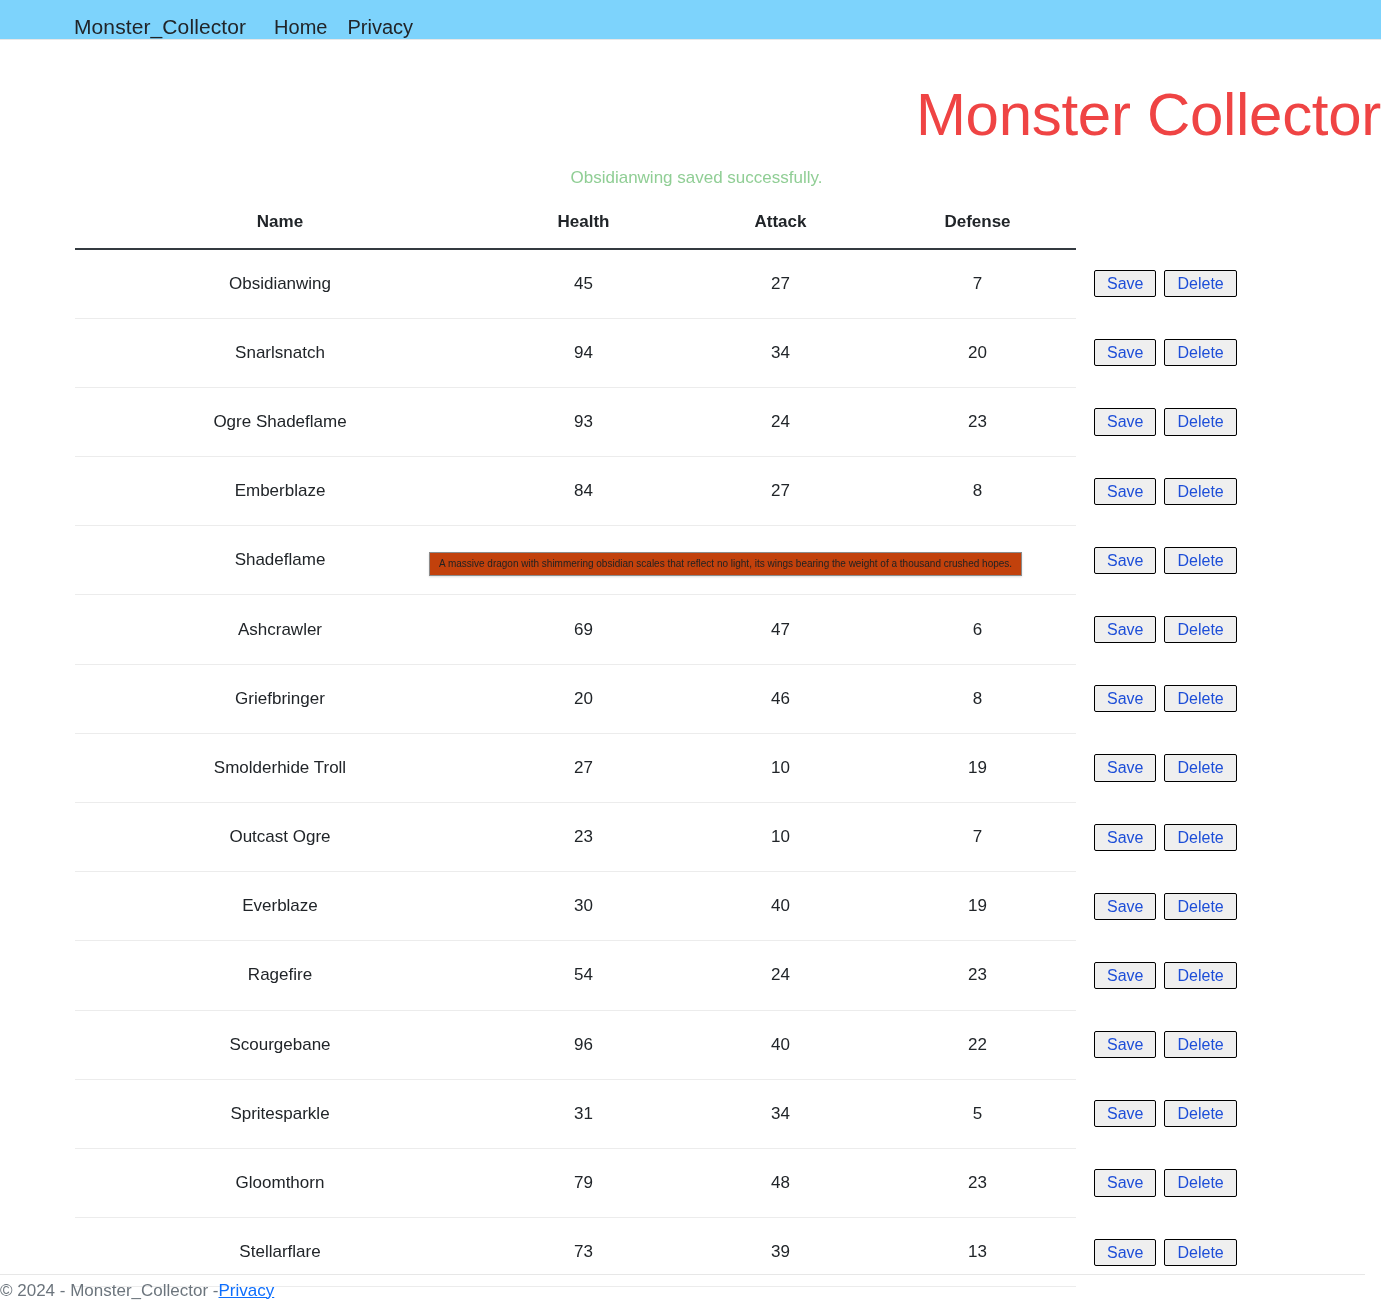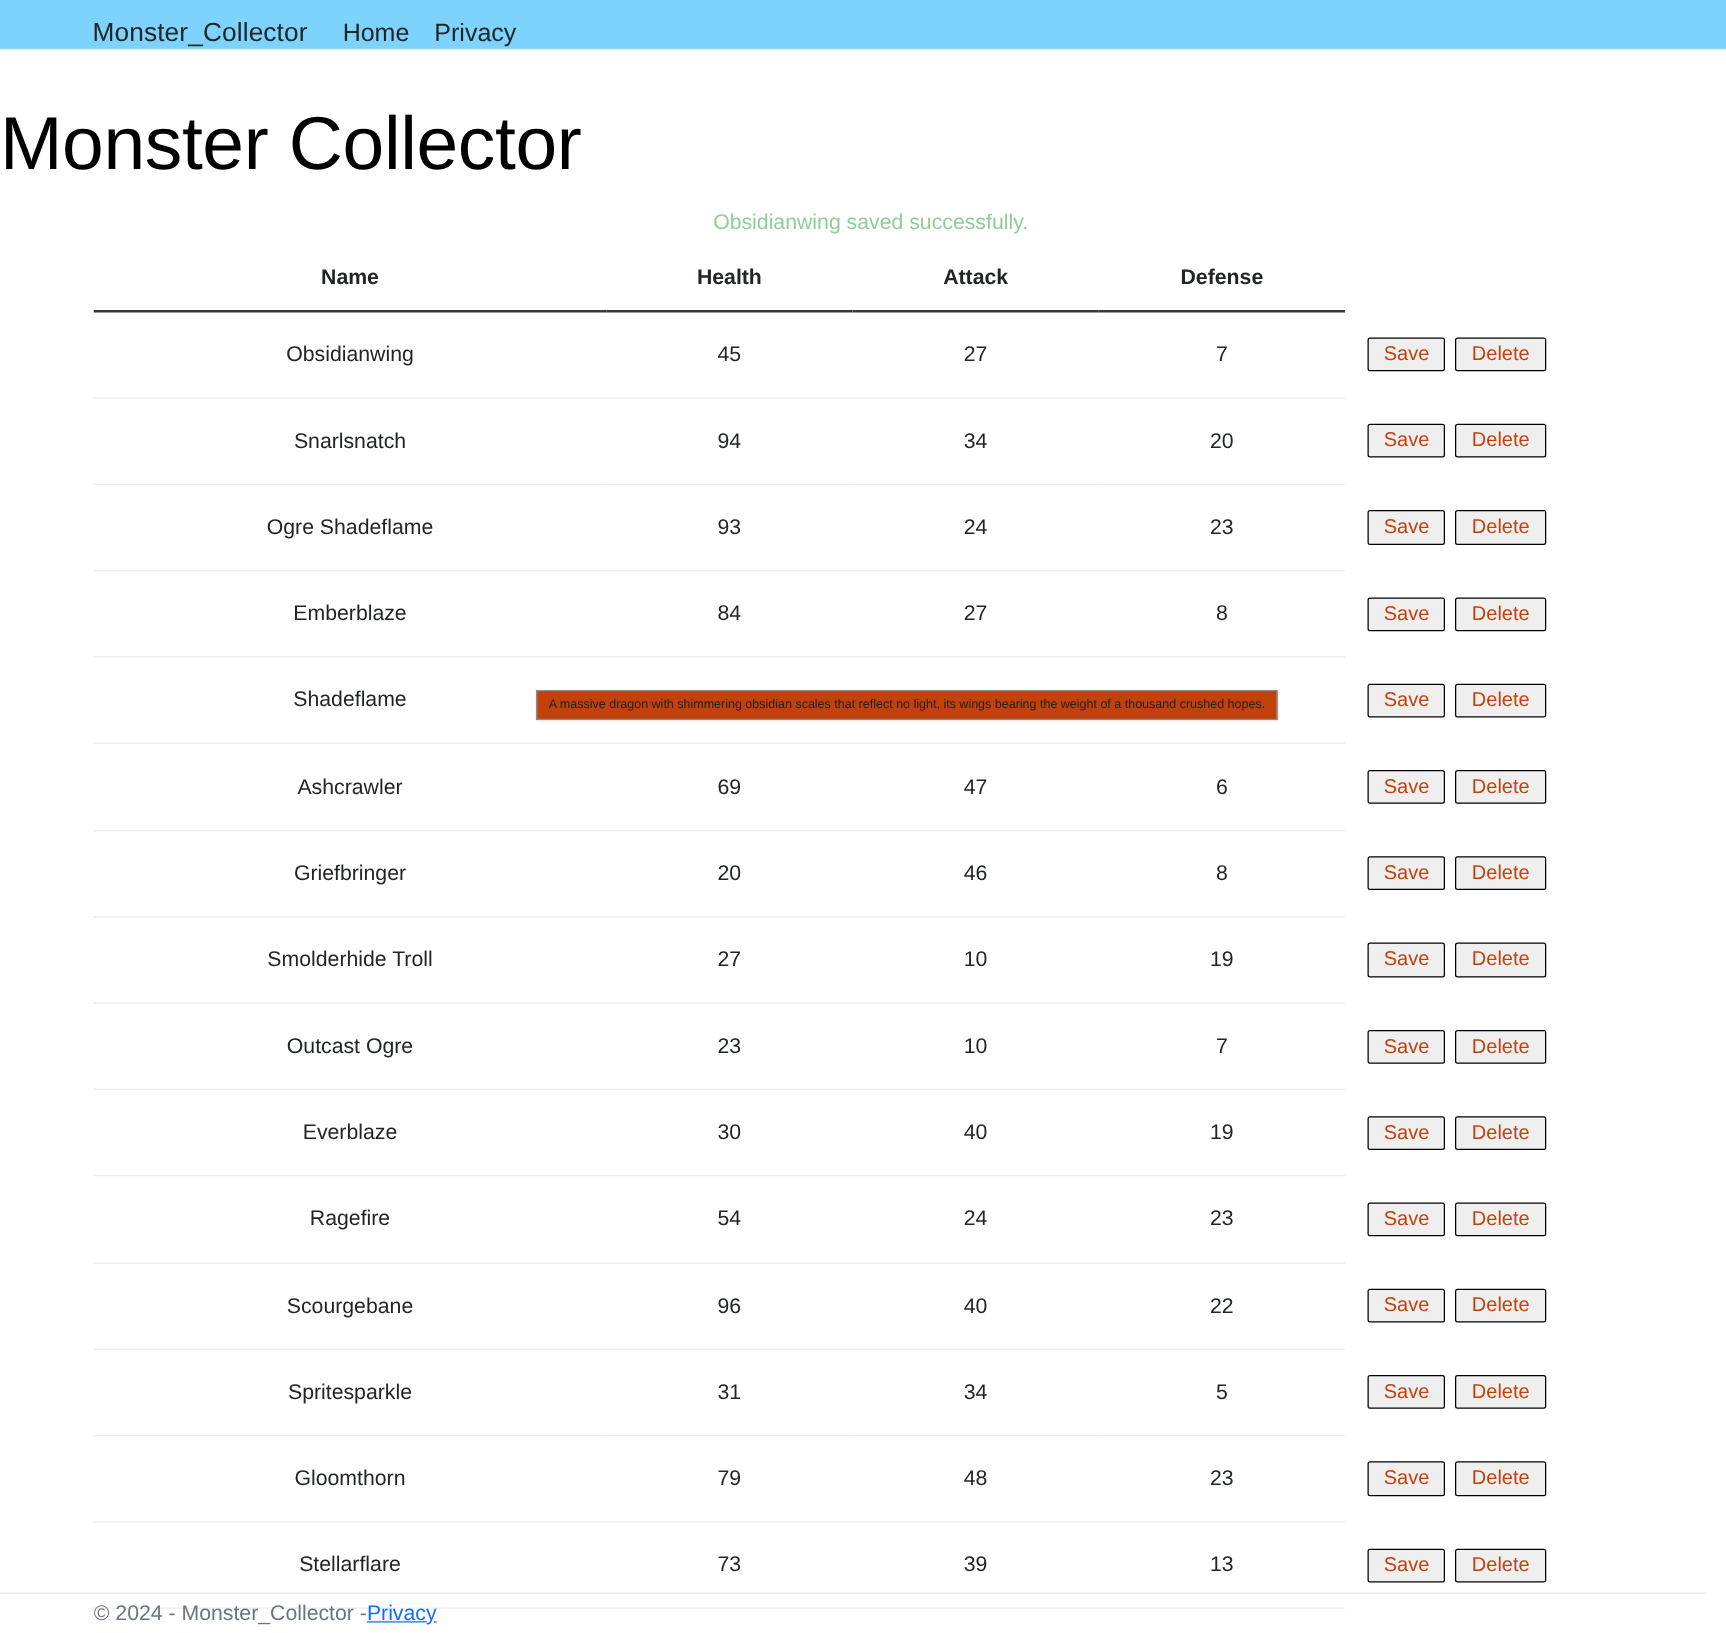--- a/index.html
+++ b/index.html
@@ -43,24 +43,24 @@
     color: #212529;
     text-decoration: none;
     white-space: nowrap;
   }
 
   
   .main {
     padding: 0;
   }
   .page-title {
-    text-align: left;
+    text-align: right;
     font-size: 60px;
     font-weight: 300;
-    color: #000000;
+    color: #ef4444;
     margin: 42px 0 0 0;
     line-height: 1.1;
     letter-spacing: -0.3px;
   }
   .status-message {
     text-align: center;
     color: #90ce95;
     font-size: 17px;
     margin-top: 20px;
     margin-left: 12px;
@@ -101,21 +101,21 @@
     text-align: left;
     padding-left: 18px;
   }
   .col-name  { width: 410px; }
   .col-stat  { width: 197px; }
   .col-actions { width: 305px; }
 
   .btn {
     font-family: "Liberation Sans", sans-serif;
     font-size: 16px;
-    color: #c2410c;
+    color: #1d4ed8;
     background: #efefef;
     border: 1px solid #000000;
     border-radius: 2px;
     padding: 3px 12px;
     line-height: 1.2;
     cursor: pointer;
   }
   .btn + .btn { margin-left: 8px; }
 
   
@@ -137,21 +137,20 @@
   
   .footer {
     position: absolute;
     left: 0;
     right: 16px;
     bottom: 0;
     height: 32px;
     border-top: 1px solid #e7e7e7;
     display: flex;
     align-items: center;
-    padding-left: 75px;
     box-sizing: border-box;
     font-size: 17px;
     color: #6c757d;
   }
   .footer a {
     color: #0d6efd;
     text-decoration: underline;
   }
 </style>
 </head>

